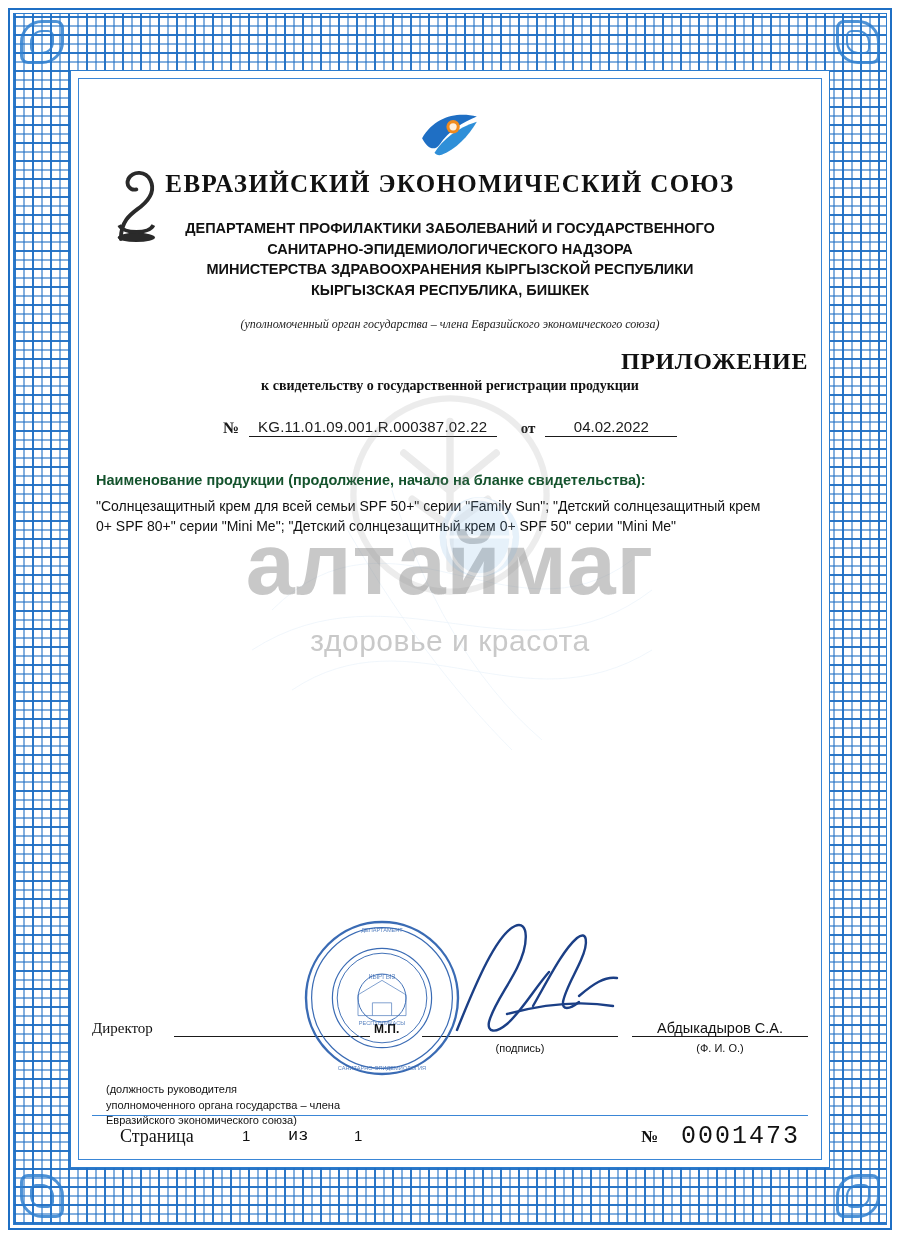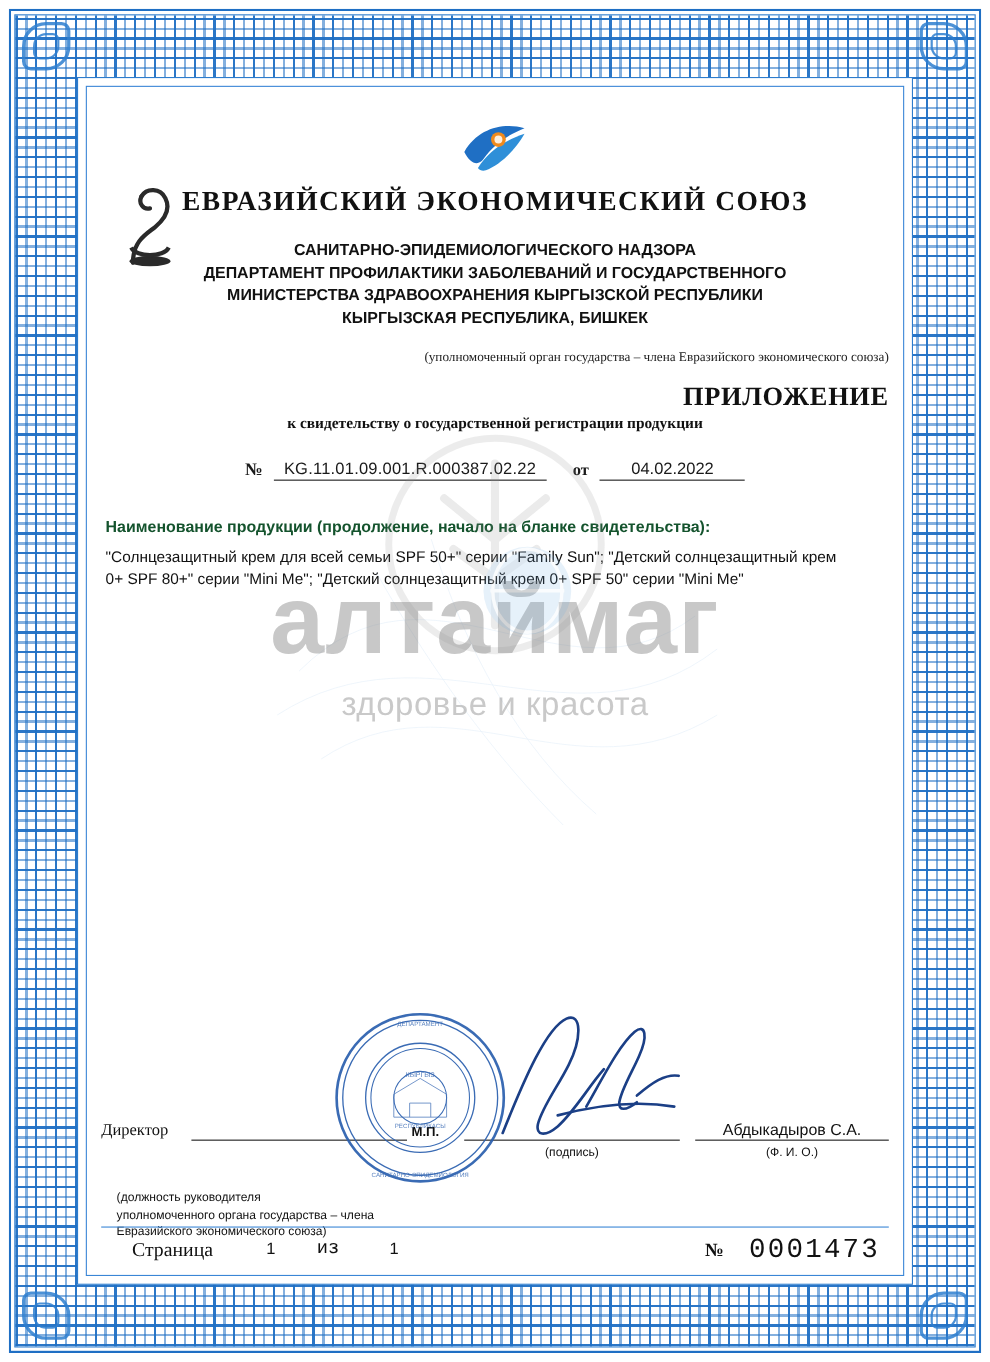--- a/index.html
+++ b/index.html
@@ -166,24 +166,25 @@
     font-size: 14.5px;
     line-height: 1.42;
     color: #111;
     font-weight: 600;
   }
 
   .auth-note {
     position: absolute;
     left: 0; right: 0;
     top: 227px;
-    text-align: right;
+    text-align: center;
     font-family: "Liberation Serif", serif;
     font-size: 12px;
     color: #222;
+    font-style: italic;
   }
 
   .doc-title {
     position: absolute;
     left: 0; right: 0;
     top: 258px;
     text-align: right;
     font-family: "Liberation Serif", serif;
     font-weight: 700;
     font-size: 24px;
@@ -468,22 +469,22 @@
     <svg class="bowl-logo" viewBox="0 0 80 110">
       <path d="M14 104 C 14 78, 30 70, 40 62 C 52 52, 58 40, 52 28 C 46 16, 30 16, 24 26" fill="none" stroke="#2a2a2a" stroke-width="5" stroke-linecap="round"></path>
       <path d="M24 26 C 20 34, 26 42, 34 40" fill="none" stroke="#2a2a2a" stroke-width="5" stroke-linecap="round"></path>
       <ellipse cx="34" cy="102" rx="24" ry="6" fill="#2a2a2a"></ellipse>
       <path d="M12 86 C 18 98, 50 98, 56 86" fill="none" stroke="#2a2a2a" stroke-width="5"></path>
     </svg>
 
     <div class="org-title">ЕВРАЗИЙСКИЙ ЭКОНОМИЧЕСКИЙ СОЮЗ</div>
 
     <div class="dept-block">
+      <div>ДЕПАРТАМЕНТ ПРОФИЛАКТИКИ ЗАБОЛЕВАНИЙ И ГОСУДАРСТВЕННОГО</div>
       <div>САНИТАРНО-ЭПИДЕМИОЛОГИЧЕСКОГО НАДЗОРА</div>
-      <div>ДЕПАРТАМЕНТ ПРОФИЛАКТИКИ ЗАБОЛЕВАНИЙ И ГОСУДАРСТВЕННОГО</div>
       <div>МИНИСТЕРСТВА ЗДРАВООХРАНЕНИЯ КЫРГЫЗСКОЙ РЕСПУБЛИКИ</div>
       <div>КЫРГЫЗСКАЯ РЕСПУБЛИКА, БИШКЕК</div>
     </div>
 
     <div class="auth-note">(уполномоченный орган государства – члена Евразийского экономического союза)</div>
 
     <div class="doc-title">ПРИЛОЖЕНИЕ</div>
     <div class="doc-subtitle">к свидетельству о государственной регистрации продукции</div>
 
     <div class="number-row">

